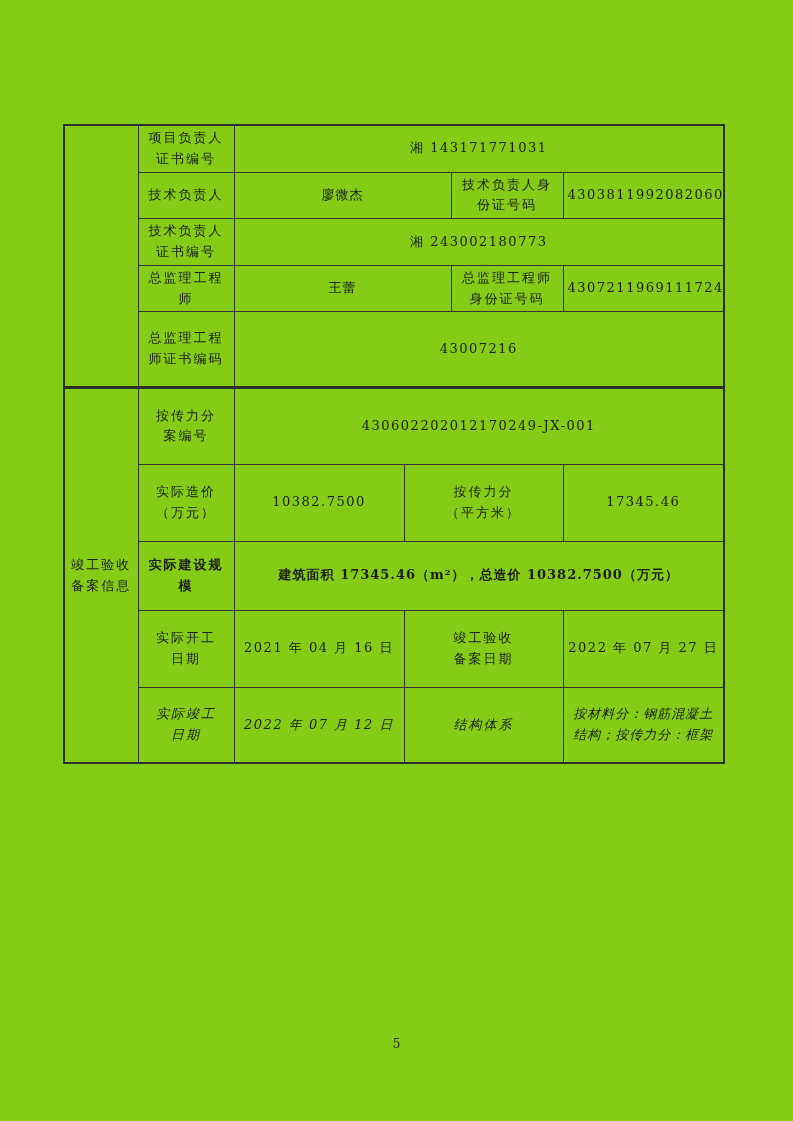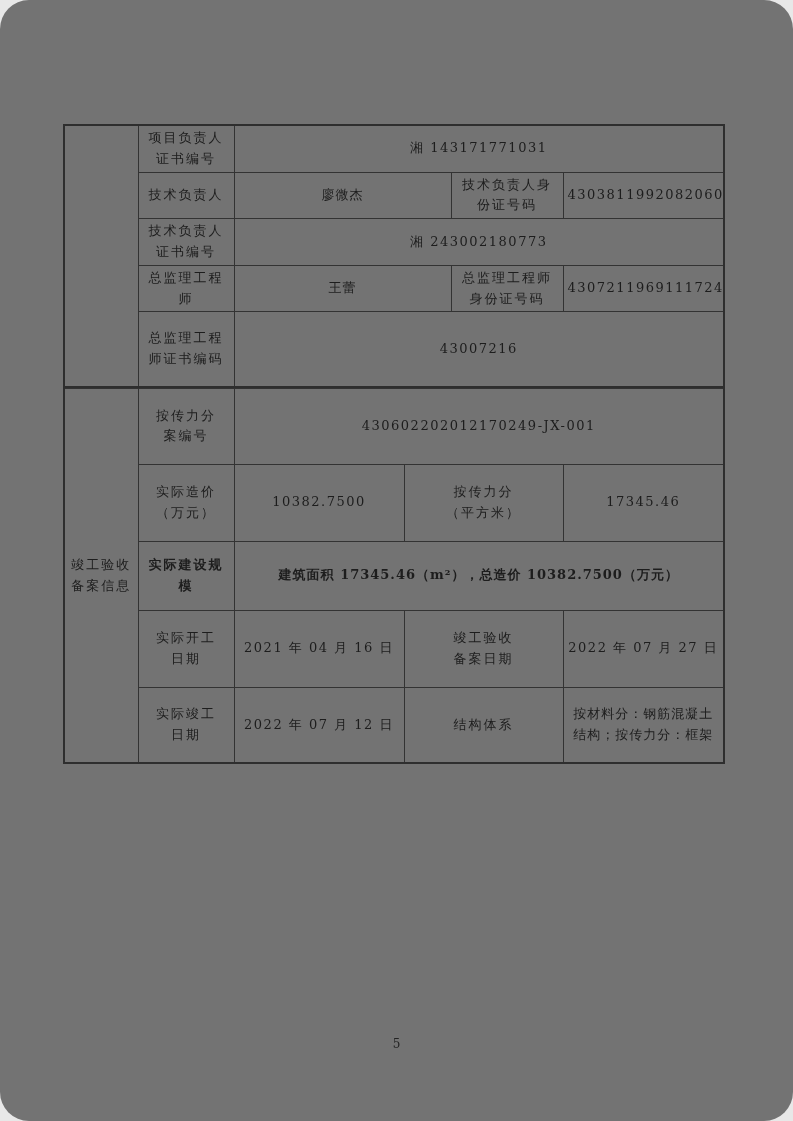--- a/index.html
+++ b/index.html
@@ -5,25 +5,24 @@
   html, body {
     margin: 0;
     padding: 0;
     background: #e8e8e8;
   }
   .page {
     position: relative;
     width: 793px;
     height: 1121px;
     margin: 0 auto;
-    background: #737373;
+    background: #84cc16;
     overflow: hidden;
     font-family: "DejaVu Serif", "Liberation Serif", serif;
     color: #1d1d1d;
-    border-radius: 29px;
   }
   .table-wrap {
     position: absolute;
     left: 63px;
     top: 124px;
     width: 660px;
   }
   table.tbl {
     border-collapse: collapse;
     table-layout: fixed;
@@ -58,21 +57,21 @@
   .r-u1 { height: 43px; }
   .r-u2 { height: 42px; }
   .r-u3 { height: 43px; }
   .r-u4 { height: 46px; }
   .r-u5 { height: 75px; }
   
   .r-l1 { height: 76px; }
   .r-l2 { height: 77px; padding-left: 16px; }
   .r-l3 { height: 69px; font-weight: bold; }
   .r-l4 { height: 77px; }
-  .r-l5 { height: 76px; }
+  .r-l5 { height: 76px; font-style: italic; }
   
   .page-number {
     position: absolute;
     left: 0;
     right: 0;
     top: 1037px;
     text-align: center;
     font-size: 12px;
     color: #222222;
   }

